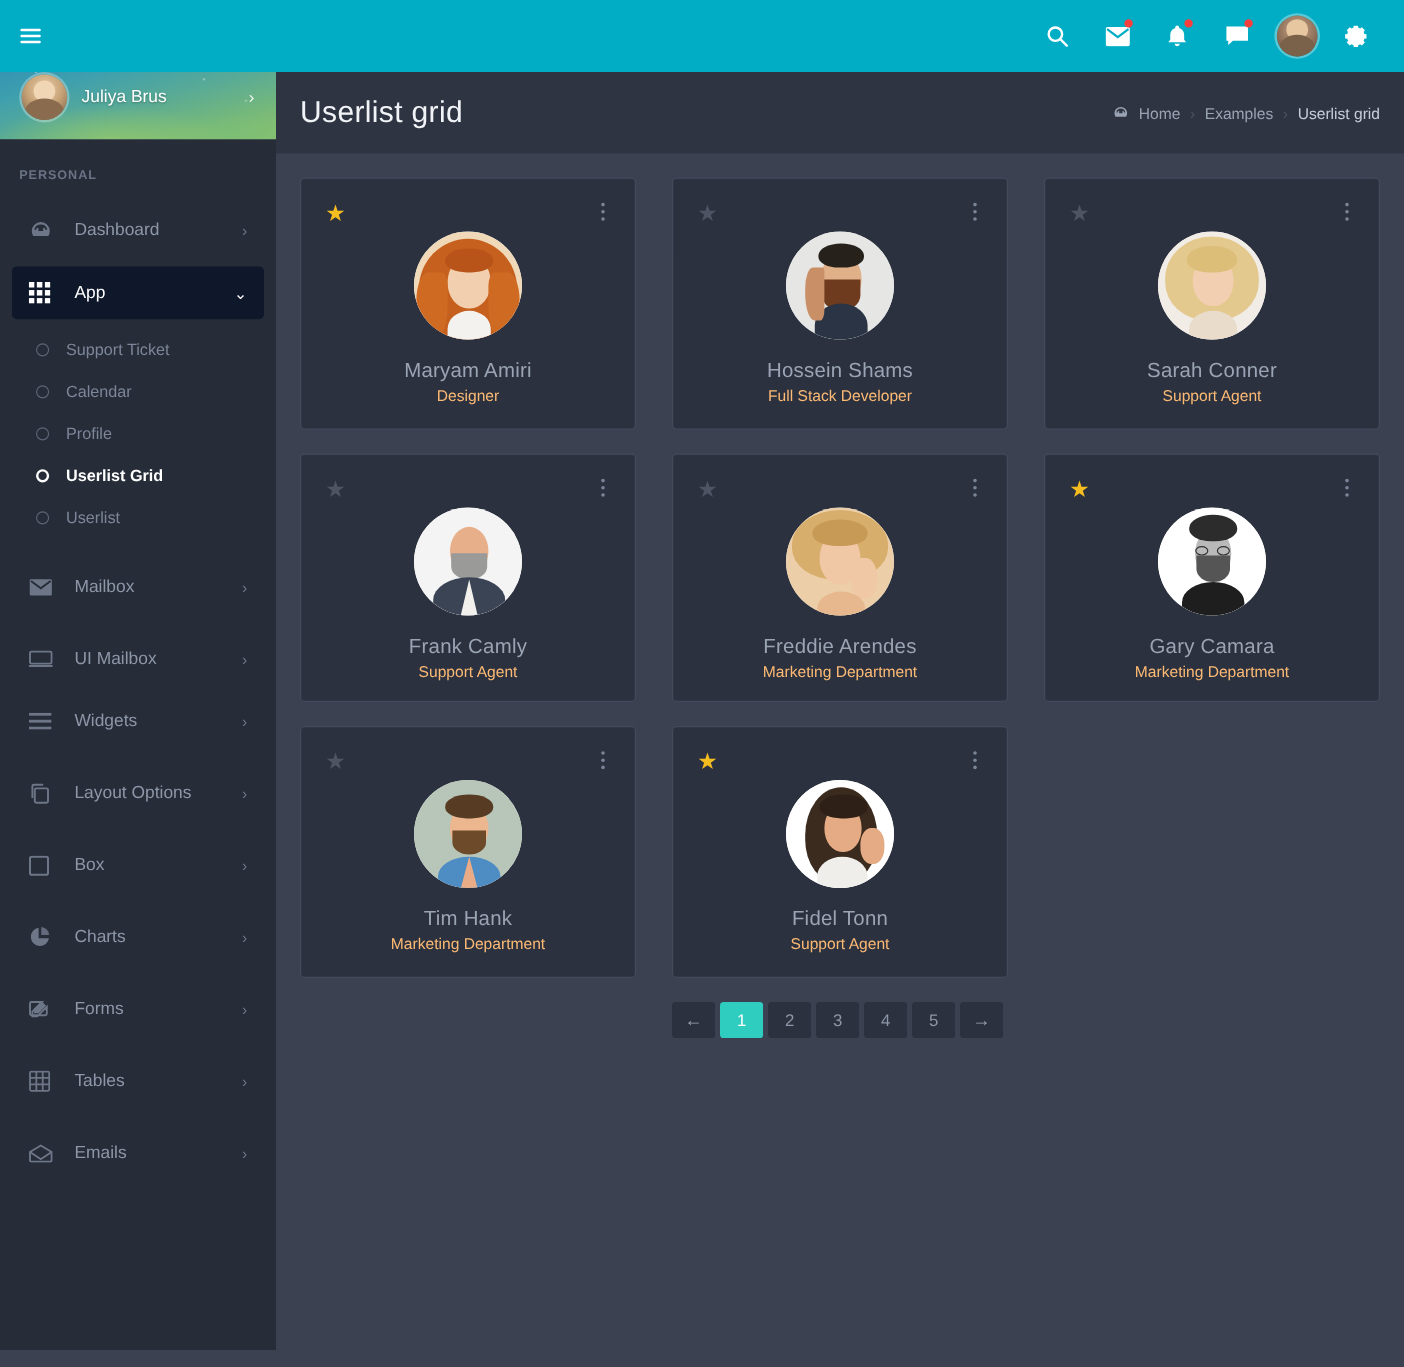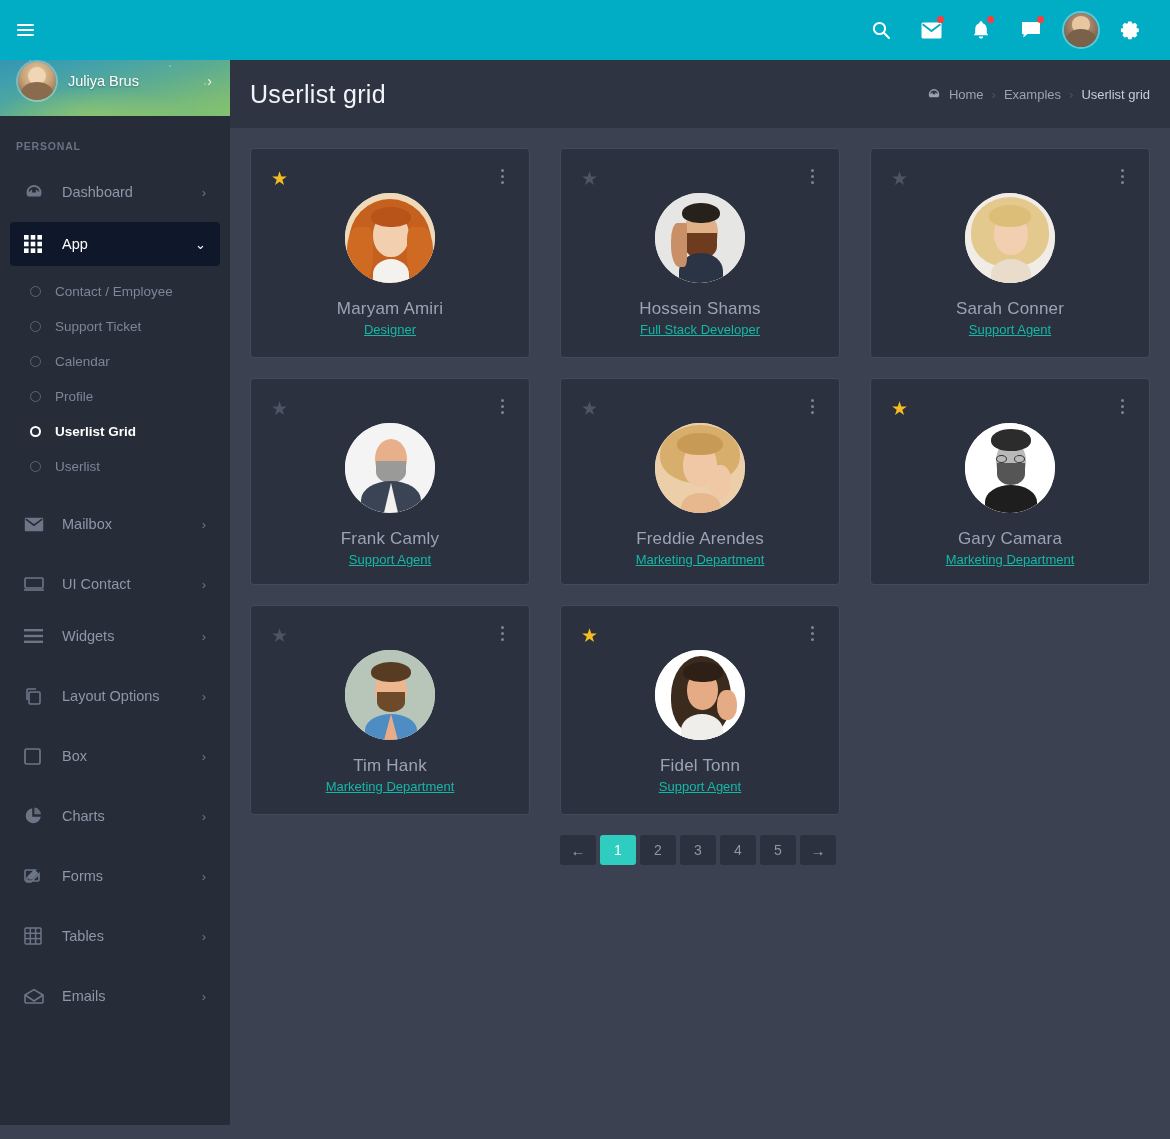--- a/index.html
+++ b/index.html
@@ -243,21 +243,21 @@
   }
   .card-photo {
     width: 90px; height: 90px; border-radius: 50%;
     margin-top: 44px; overflow: hidden; position: relative;
     background: #e8e8e8;
   }
   .card-name {
     margin-top: 16px; font-size: 17px; color: #9ba4b4; letter-spacing: .2px;
   }
   .card-role {
-    margin-top: 3px; font-size: 13px; color: #14b8a6; text-decoration: underline;
+    margin-top: 3px; font-size: 13px; color: #fdba74;
   }
 
   
   .face { position: absolute; inset: 0; }
   .face .bg { position: absolute; inset: 0; }
   .face .hair { position: absolute; border-radius: 50% 50% 45% 45%; }
   .face .head { position: absolute; border-radius: 50% 50% 48% 48%; }
   .face .body { position: absolute; border-radius: 50% 50% 0 0; }
   .face .beard { position: absolute; border-radius: 0 0 50% 50%; }
 
@@ -369,24 +369,20 @@
         <rect x="13.4" y="13.4" width="4.6" height="4.6" fill="currentColor"></rect>
       </svg>
     </span>
     <span class="ni-label">App</span>
     <span class="ni-caret">⌄</span>
   </div>
 
   <div>
     <div class="sub-item">
       <span class="si-bullet"></span>
-      <span>Contact / Employee</span>
-    </div>
-    <div class="sub-item">
-      <span class="si-bullet"></span>
       <span>Support Ticket</span>
     </div>
     <div class="sub-item">
       <span class="si-bullet"></span>
       <span>Calendar</span>
     </div>
     <div class="sub-item">
       <span class="si-bullet"></span>
       <span>Profile</span>
     </div>
@@ -411,21 +407,21 @@
     <span class="ni-caret">›</span>
   </div>
 
   <div class="nav-item" style="margin-top:16px">
     <span class="ni-icon">
       <svg width="20" height="16" viewBox="0 0 20 16">
           <rect x="1" y="2" width="18" height="10" rx="1.2" fill="none" stroke="currentColor" stroke-width="1.6"></rect>
           <line x1="0" y1="14" x2="20" y2="14" stroke="currentColor" stroke-width="1.6"></line>
         </svg>
     </span>
-    <span class="ni-label">UI Contact</span>
+    <span class="ni-label">UI Mailbox</span>
     <span class="ni-caret">›</span>
   </div>
 
 
   <div class="nav-item">
     <span class="ni-icon">
       <svg width="19" height="14" viewBox="0 0 19 14">
           <rect y="0" width="19" height="2.4" fill="currentColor"></rect>
           <rect y="5.8" width="19" height="2.4" fill="currentColor"></rect>
           <rect y="11.6" width="19" height="2.4" fill="currentColor"></rect>

